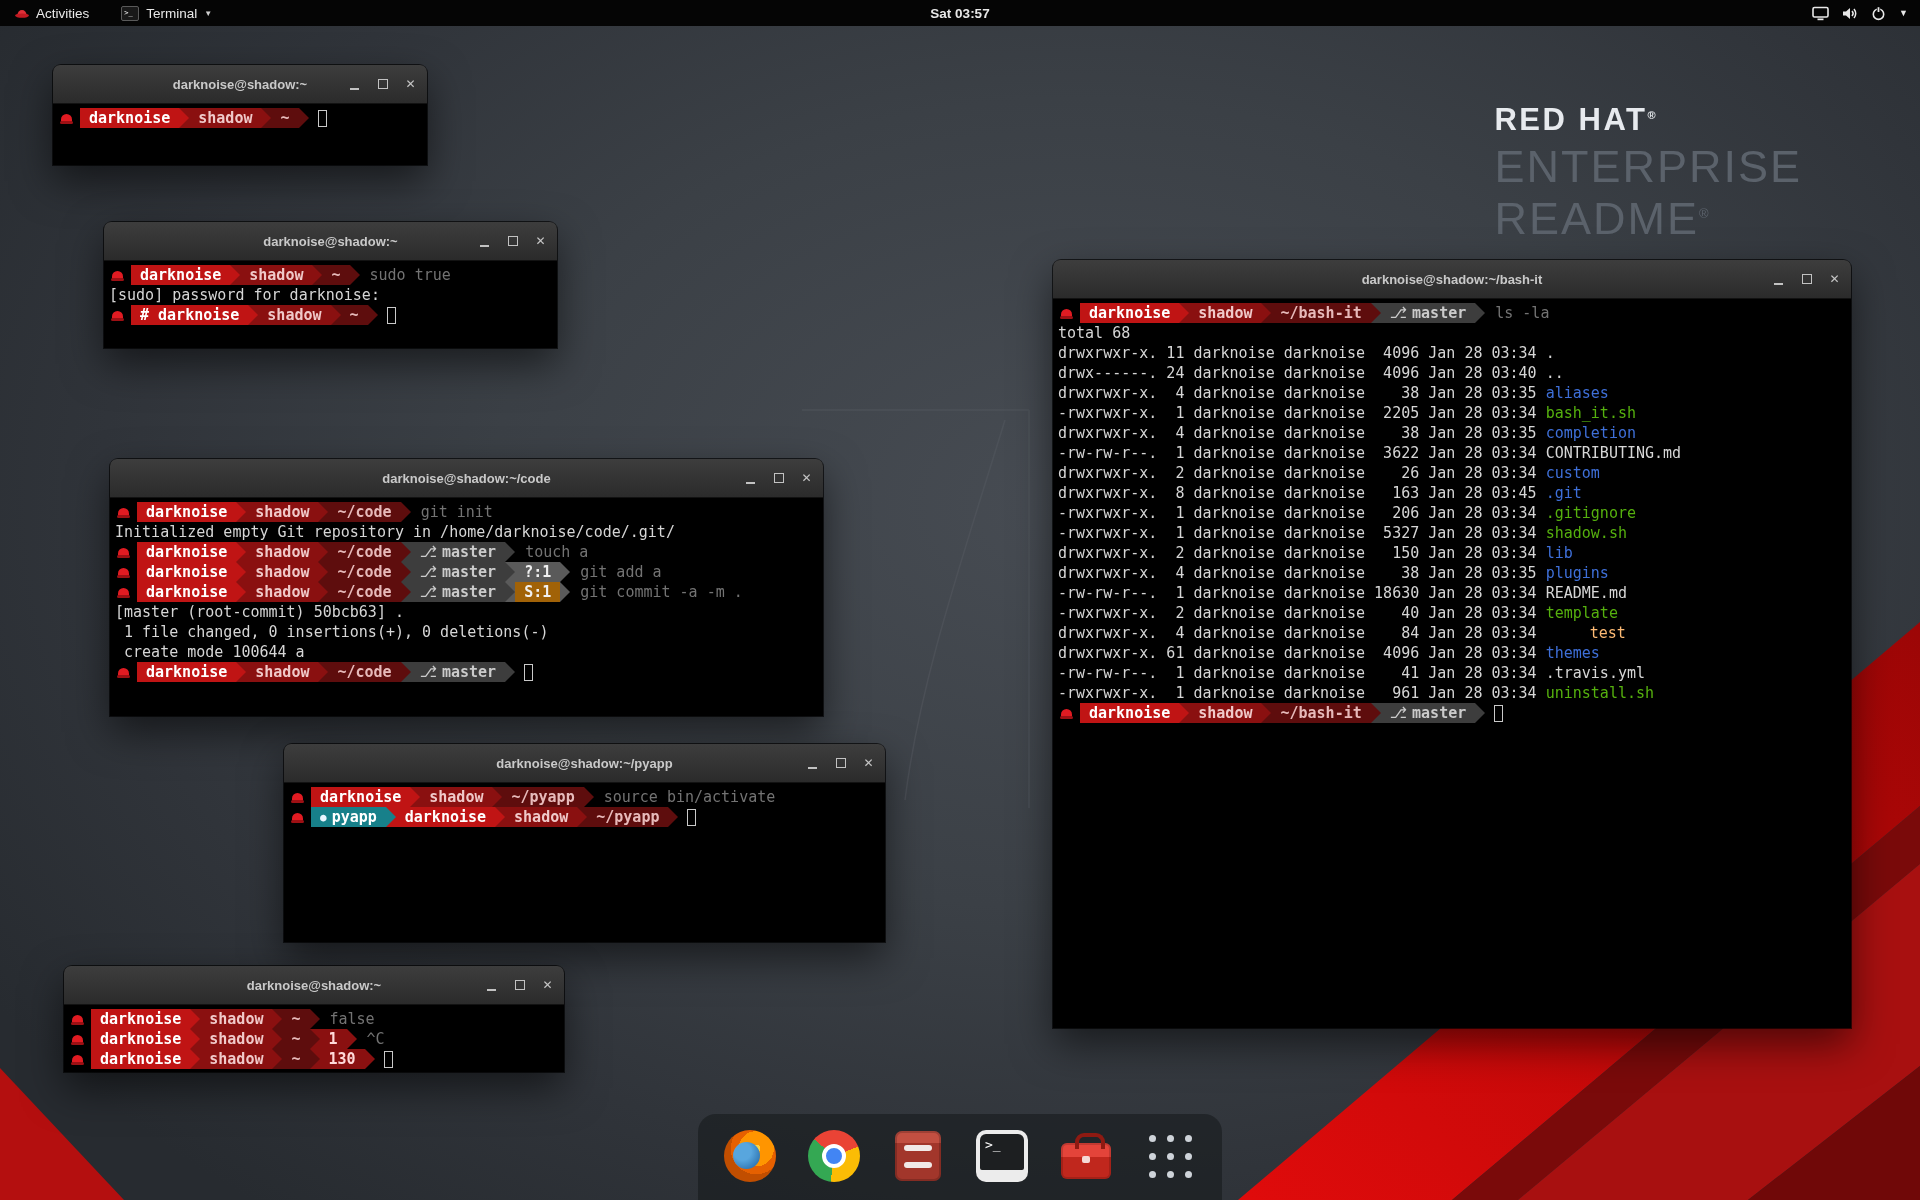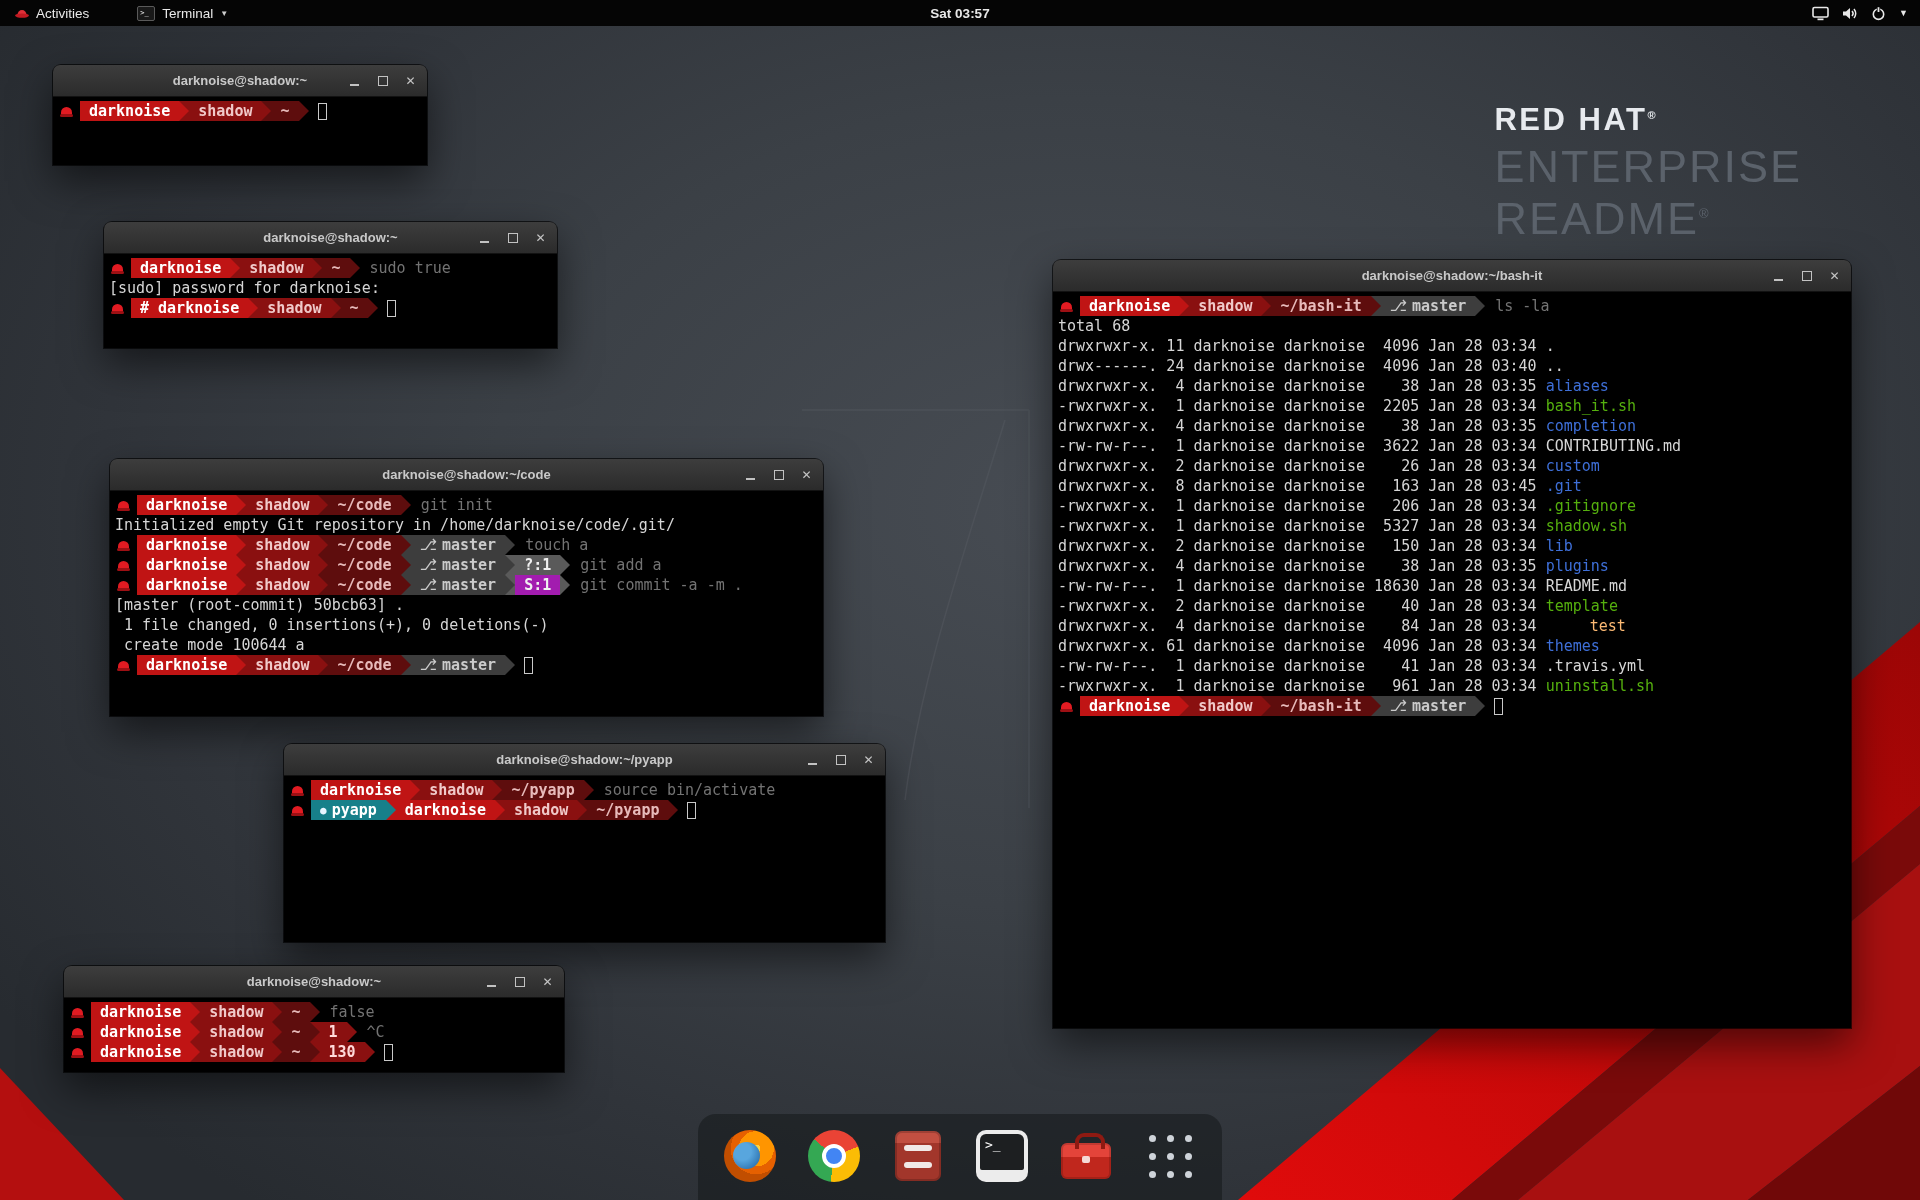--- a/index.html
+++ b/index.html
@@ -19,21 +19,21 @@
   .brand-ent { font-size:45px; color:#5b626b; letter-spacing:2px; font-weight:400; margin-top:3px; }
   .brand-lin { font-size:45px; color:#5b626b; letter-spacing:2px; font-weight:400; }
   .brand-lin sup { font-size:13px; }
 
   
   .topbar {
     position:absolute; left:0; top:0; width:100%; height:26px; z-index:10;
     background:#050505; color:#e8e8e8; display:flex; align-items:center;
     font-size:13.5px;
   }
-  .tb-left { display:flex; align-items:center; gap:22px; padding-left:8px; }
+  .tb-left { display:flex; align-items:center; gap:6px; padding-left:8px; }
   .tb-activities { display:flex; align-items:center; gap:6px; padding:0 6px; height:26px; cursor:pointer; }
   .tb-app { display:flex; align-items:center; gap:7px; margin-left:14px; padding:0 6px; height:26px; cursor:pointer; }
   .mini-term { display:inline-flex; align-items:center; justify-content:flex-start;
     width:18px; height:15px; background:#191919; border:1px solid #5a5a5a; border-radius:2px;
     font-family:"DejaVu Sans Mono",monospace; font-size:7px; color:#fff; padding:1px 2px; }
   .tb-chevron { font-size:8px; color:#cfcfcf; }
   .tb-clock { position:absolute; left:50%; transform:translateX(-50%); font-weight:700; }
   .tb-right { margin-left:auto; display:flex; align-items:center; gap:13px; padding-right:12px; }
   .tb-right .tbicon { display:inline-flex; align-items:center; cursor:pointer; }
 
@@ -44,21 +44,21 @@
     box-shadow:0 16px 40px rgba(0,0,0,.55), 0 0 0 1px rgba(0,0,0,.65);
   }
   #win1 { left:53px;  top:65px;  width:374px; height:100px; }
   #win2 { left:104px; top:222px; width:453px; height:126px; }
   #win3 { left:110px; top:459px; width:713px; height:257px; }
   #win4 { left:284px; top:744px; width:601px; height:198px; }
   #win5 { left:64px;  top:966px; width:500px; height:106px; }
   #win6 { left:1053px;top:260px; width:798px; height:768px; }
 
   .titlebar {
-    height:32px; background:linear-gradient(#3d3d3d,#2b2b2b);
+    height:39px; background:linear-gradient(#3d3d3d,#2b2b2b);
     border-bottom:1px solid #121212; border-radius:7px 7px 0 0;
     display:flex; align-items:center; justify-content:center; position:relative;
   }
   .wtitle { font-size:13px; font-weight:700; color:#c9c9c9; }
   .ctls { position:absolute; right:10px; top:0; height:100%; display:flex; gap:15px; align-items:center; }
   .ctl { width:13px; height:13px; display:inline-flex; align-items:flex-end; justify-content:center; cursor:pointer; }
   .ctl-minimize::before { content:""; width:9px; height:2px; background:#c2c2c2; margin-bottom:1px; }
   .ctl-maximize { align-items:center; }
   .ctl-maximize::before { content:""; width:8px; height:8px; border:1.5px solid #c2c2c2; }
   .ctl-close { align-items:center; color:#c7c7c7; font-size:12px; }
@@ -346,21 +346,21 @@
             <span class="arrt" style="border-left-color: rgb(138, 16, 16);"></span>
           </span>
           <span class="seg" style="background: rgb(94, 13, 13); color: rgb(231, 186, 186);"><span>~/code</span></span>
           <span class="arrw" style="background: rgb(61, 61, 61);">
             <span class="arrt" style="border-left-color: rgb(94, 13, 13);"></span>
           </span>
           <span class="seg" style="background: rgb(61, 61, 61); color: rgb(203, 203, 203);"><span class="gglyph">⎇</span><span>master</span></span>
           <span class="arrw" style="background: rgb(90, 90, 90);">
             <span class="arrt" style="border-left-color: rgb(61, 61, 61);"></span>
           </span>
-          <span class="seg" style="background: #a21caf; color: rgb(240, 240, 240);"><span>S:1</span></span>
+          <span class="seg" style="background: #a16207; color: rgb(240, 240, 240);"><span>S:1</span></span>
           <span class="arrw" style="background: transparent;">
             <span class="arrt" style="border-left-color: rgb(90, 90, 90);"></span>
           </span>
           <span class="cmd">git commit -a -m .</span>
         </div>
         <div class="ol"><span>[master (root-commit) 50bcb63] .</span></div>
         <div class="ol"><span> 1 file changed, 0 insertions(+), 0 deletions(-)</span></div>
         <div class="ol"><span> create mode 100644 a</span></div>
         <div class="pl">
           <span class="hat"></span>

